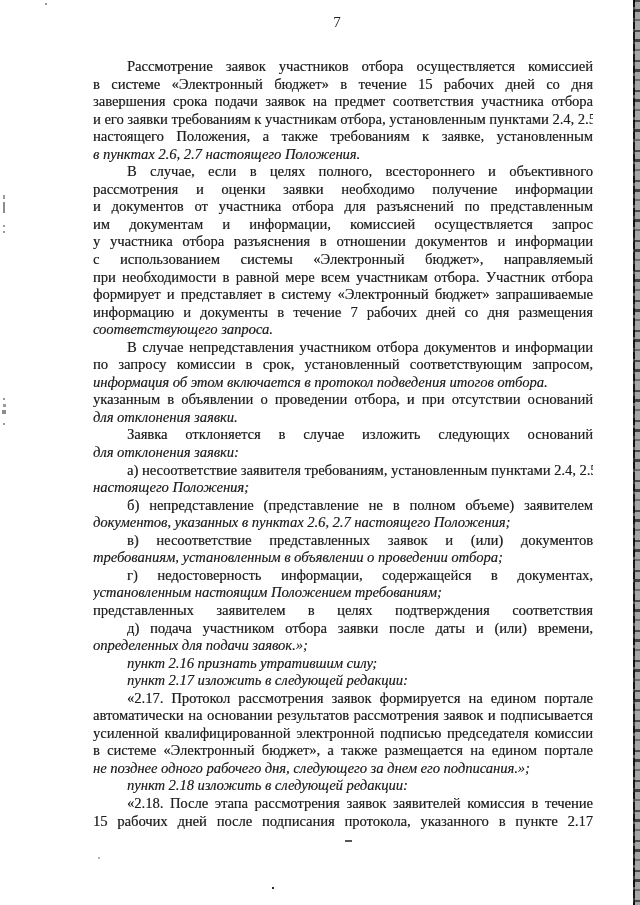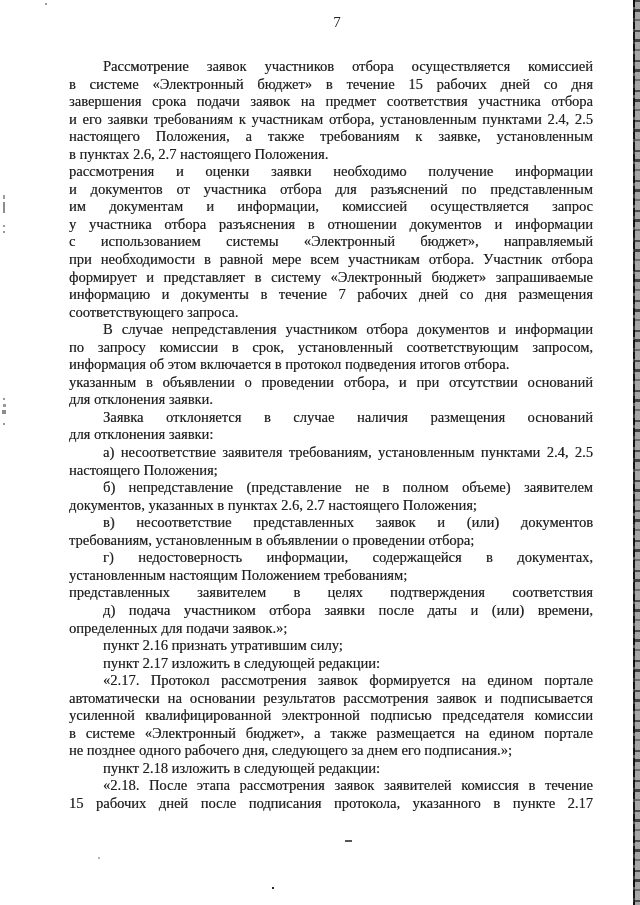--- a/index.html
+++ b/index.html
@@ -41,23 +41,24 @@
     line-height: 17.55px;
     color: var(--ink);
     text-shadow: 0.3px 0 0 rgba(20,20,20,0.55);
   }
   .ln {
     height: 17.55px;
     overflow: hidden;
     text-align: justify;
     text-align-last: justify;
     white-space: nowrap;
+    margin-left: 24px;
   }
   .ln.fst { text-indent: 34px; }
-  .ln.lst { text-align-last: left; }
+  .ln.lst { text-align-last: left; font-style: italic; }
   
   .scan-strip {
     position: absolute;
     top: 0; right: 0;
     width: 8px; height: 905px;
     background: linear-gradient(90deg,
       var(--paper) 0px, var(--paper) 1px,
       var(--strip-black) 1px, var(--strip-black) 3px,
       var(--strip-gray) 3px, var(--strip-gray) 8px);
   }
@@ -101,35 +102,36 @@
 <div class="page">
   <div class="page-number">7</div>
 
   <div class="body-text">
       <div class="ln fst">Рассмотрение заявок участников отбора осуществляется комиссией</div>
       <div class="ln">в системе «Электронный бюджет» в течение 15 рабочих дней со дня</div>
       <div class="ln">завершения срока подачи заявок на предмет соответствия участника отбора</div>
       <div class="ln">и его заявки требованиям к участникам отбора, установленным пунктами 2.4, 2.5</div>
       <div class="ln">настоящего Положения, а также требованиям к заявке, установленным</div>
       <div class="ln lst">в пунктах 2.6, 2.7 настоящего Положения.</div>
+      <div class="ln fst">В случае, если в целях полного, всестороннего и объективного</div>
       <div class="ln">рассмотрения и оценки заявки необходимо получение информации</div>
       <div class="ln">и документов от участника отбора для разъяснений по представленным</div>
       <div class="ln">им документам и информации, комиссией осуществляется запрос</div>
       <div class="ln">у участника отбора разъяснения в отношении документов и информации</div>
       <div class="ln">с использованием системы «Электронный бюджет», направляемый</div>
       <div class="ln">при необходимости в равной мере всем участникам отбора. Участник отбора</div>
       <div class="ln">формирует и представляет в систему «Электронный бюджет» запрашиваемые</div>
       <div class="ln">информацию и документы в течение 7 рабочих дней со дня размещения</div>
       <div class="ln lst">соответствующего запроса.</div>
       <div class="ln fst">В случае непредставления участником отбора документов и информации</div>
       <div class="ln">по запросу комиссии в срок, установленный соответствующим запросом,</div>
       <div class="ln lst">информация об этом включается в протокол подведения итогов отбора.</div>
       <div class="ln">указанным в объявлении о проведении отбора, и при отсутствии оснований</div>
       <div class="ln lst">для отклонения заявки.</div>
-      <div class="ln fst">Заявка отклоняется в случае наличия размещения оснований</div>
+      <div class="ln fst">Заявка отклоняется в случае изложить следующих оснований</div>
       <div class="ln lst">для отклонения заявки:</div>
       <div class="ln fst">а) несоответствие заявителя требованиям, установленным пунктами 2.4, 2.5</div>
       <div class="ln lst">настоящего Положения;</div>
       <div class="ln fst">б) непредставление (представление не в полном объеме) заявителем</div>
       <div class="ln lst">документов, указанных в пунктах 2.6, 2.7 настоящего Положения;</div>
       <div class="ln fst">в) несоответствие представленных заявок и (или) документов</div>
       <div class="ln lst">требованиям, установленным в объявлении о проведении отбора;</div>
       <div class="ln fst">г) недостоверность информации, содержащейся в документах,</div>
       <div class="ln lst">установленным настоящим Положением требованиям;</div>
       <div class="ln">представленных заявителем в целях подтверждения соответствия</div>

